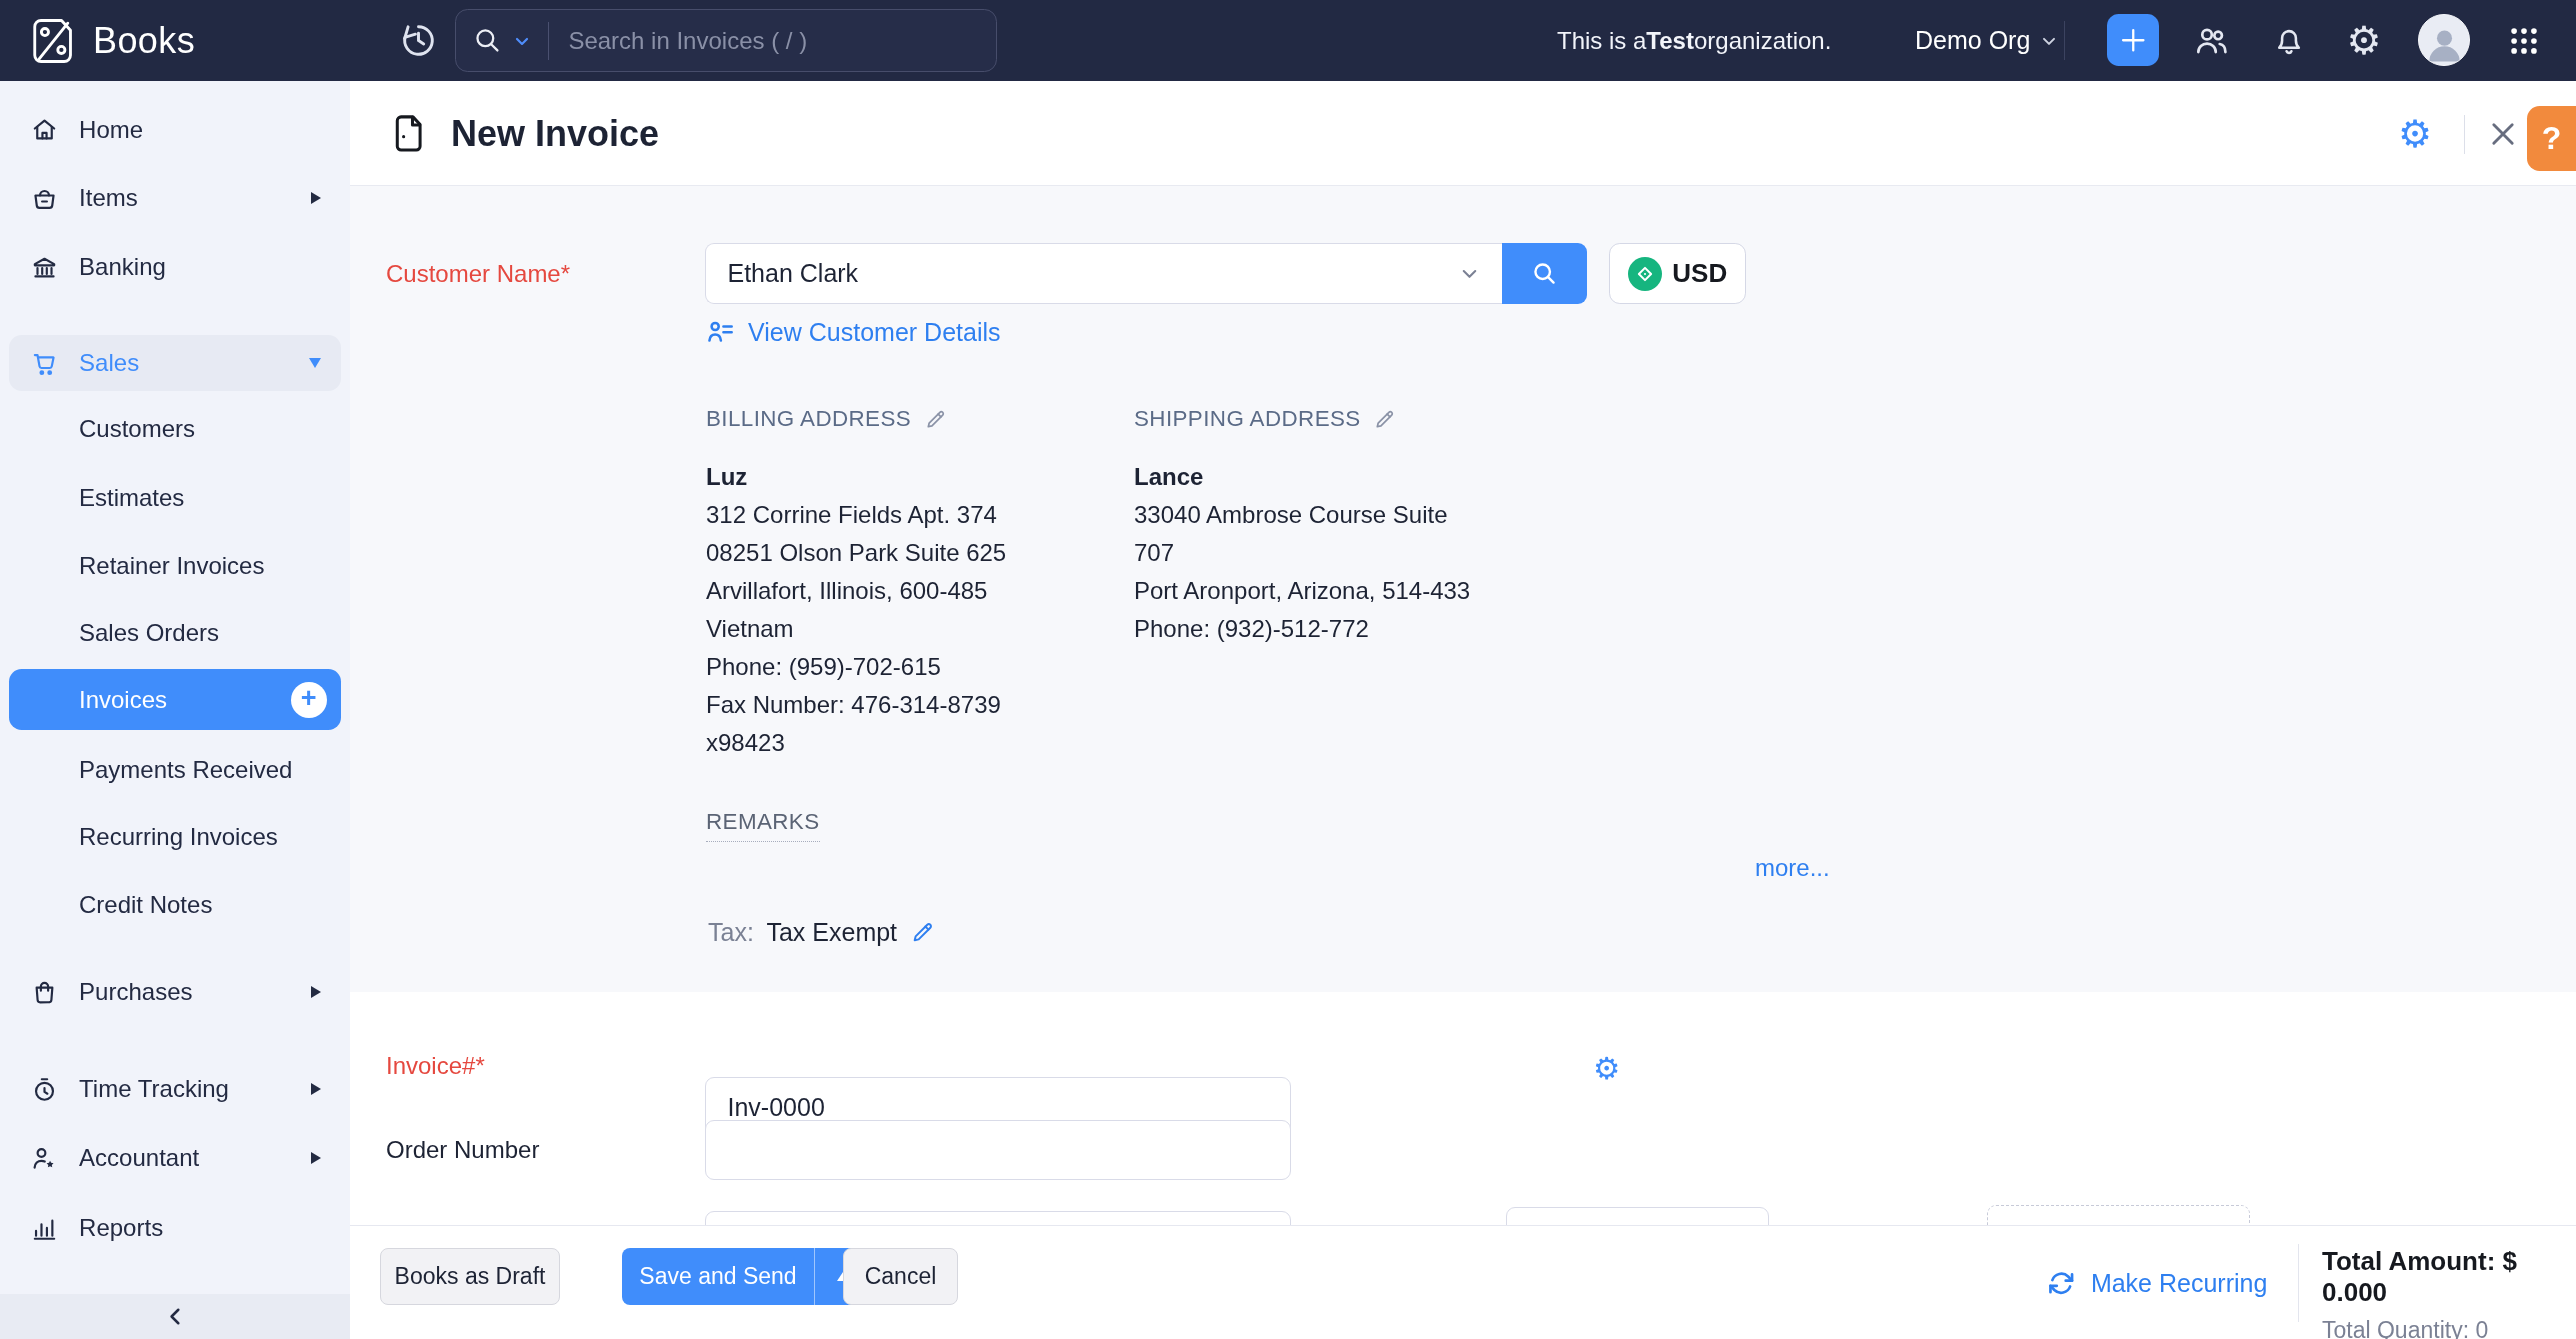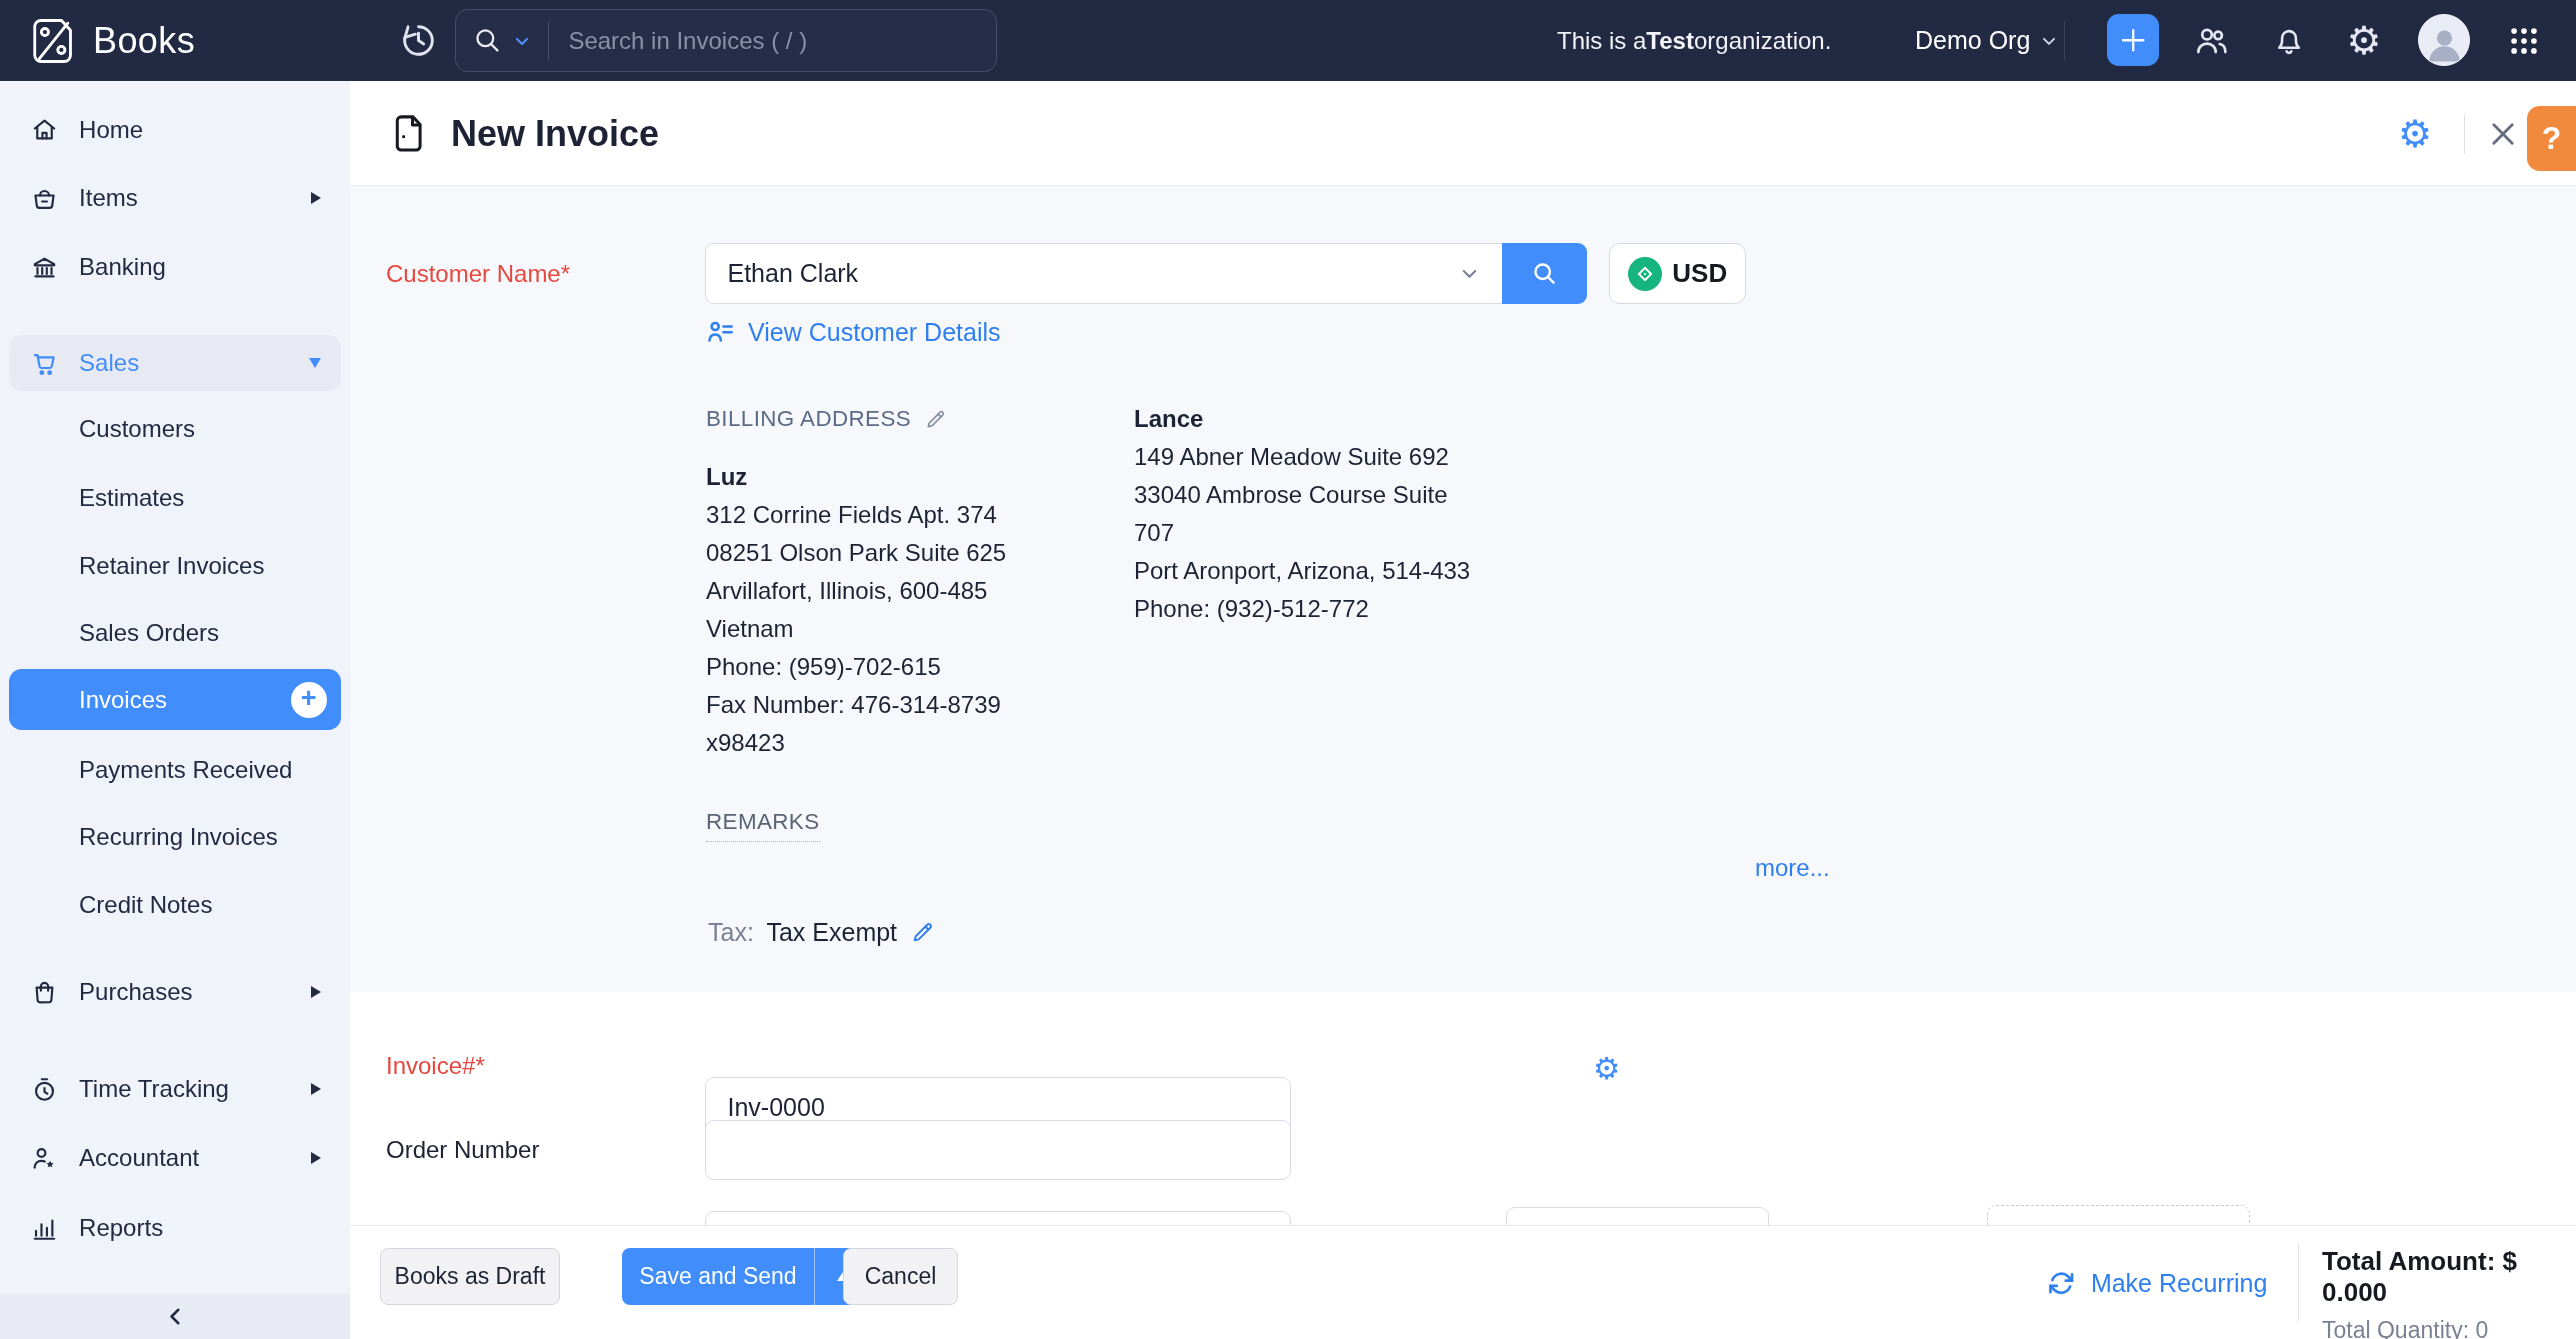--- a/index.html
+++ b/index.html
@@ -405,22 +405,30 @@
         <div>312 Corrine Fields Apt. 374</div>
         <div>08251 Olson Park Suite 625</div>
         <div>Arvillafort, Illinois, 600-485</div>
         <div>Vietnam</div>
         <div>Phone: (959)-702-615</div>
         <div>Fax Number: 476-314-8739</div>
         <div>x98423</div>
       </div>
 
       <div class="addr-col addr-shipping">
+        <div class="addr-head">
+          <span>SHIPPING ADDRESS</span>
+          <span class="pencil">
+            <svg width="23" height="23" viewBox="0 0 24 24" fill="none" stroke="currentColor" stroke-width="1.8" stroke-linecap="round" stroke-linejoin="round">
+                <path d="M4.5 19.5l.9-3.8L16.6 4.5a2 2 0 0 1 2.9 2.9L8.3 18.6l-3.8.9Z"></path>
+                <path d="M14.8 6.3l2.9 2.9"></path>
+              </svg>
+          </span>
+        </div>
         <div class="addr-name">Lance</div>
-        <div>149 Abner Meadow Suite 692</div>
         <div>33040 Ambrose Course Suite</div>
         <div>707</div>
         <div>Port Aronport, Arizona, 514-433</div>
         <div>Phone: (932)-512-772</div>
       </div>
 
       <div class="remarks-head">REMARKS</div>
       <div class="more-link">more...</div>
 
       <div class="tax-row">

